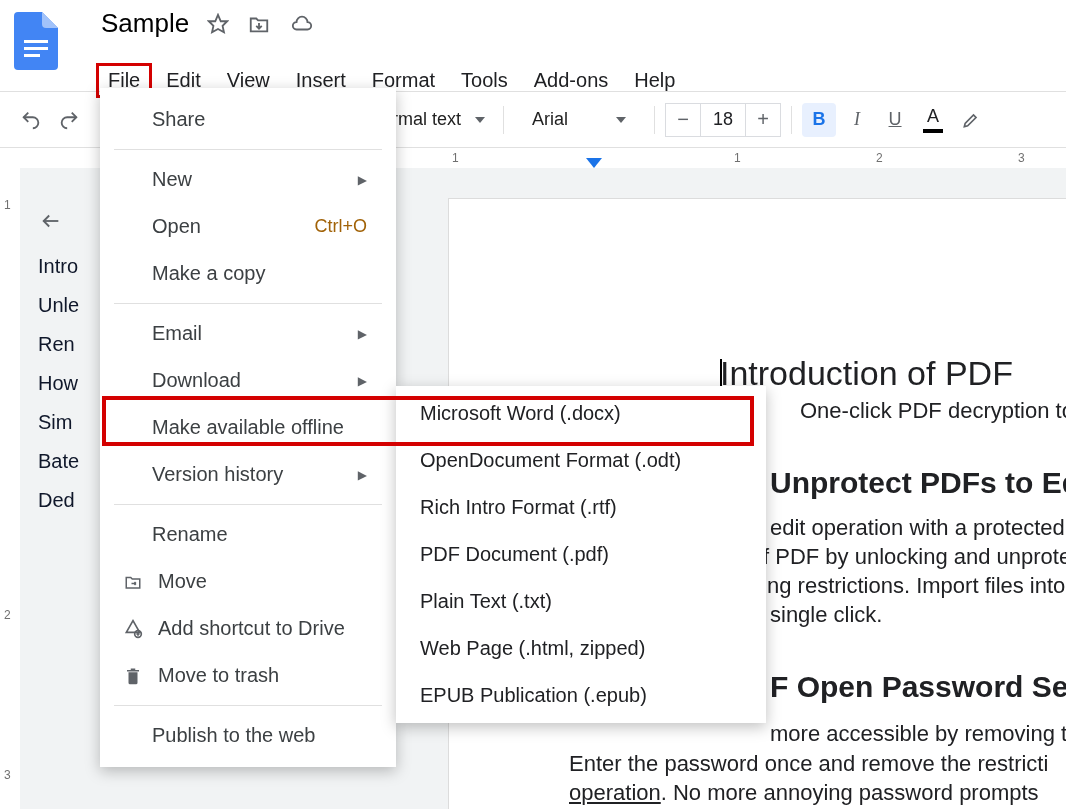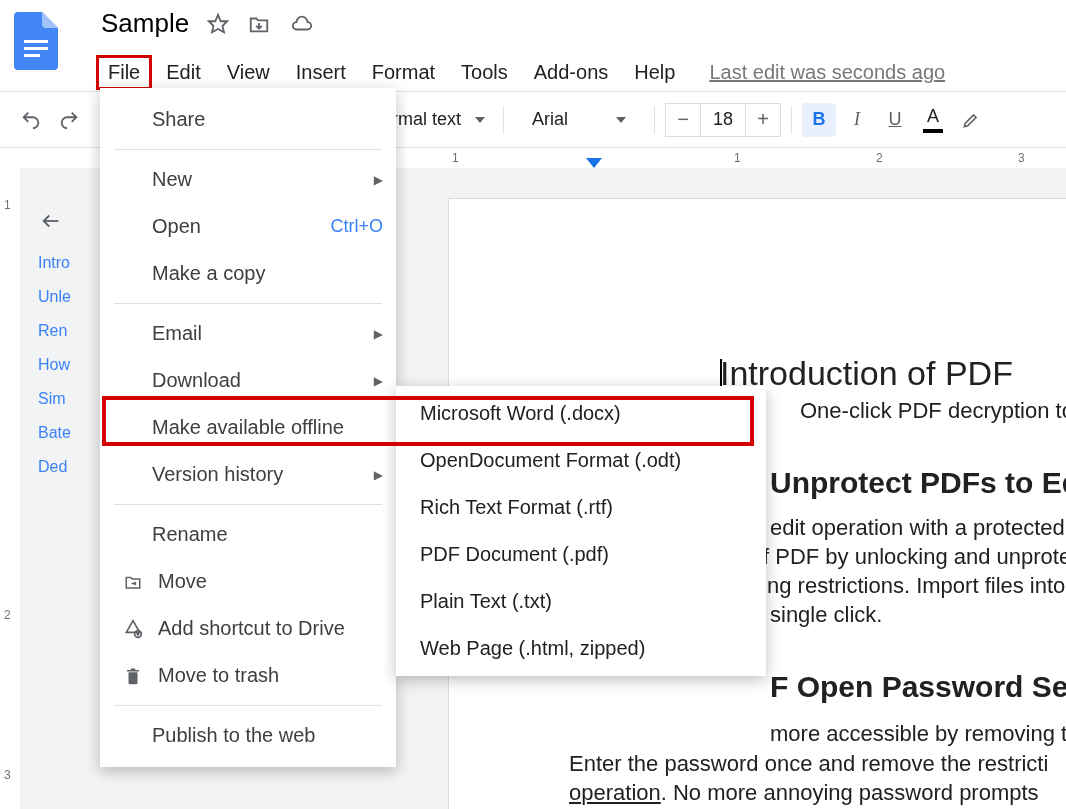--- a/index.html
+++ b/index.html
@@ -28,21 +28,21 @@
   }
   .docs-icon svg { display:block; }
   .title-area { flex: 0 0 auto; }
   .title-row { display: flex; align-items: center; gap: 18px; }
   .doc-title { font-size: 26px; color:#000; font-weight:400; padding-left:5px; }
   .title-icon { color:#5f6368; cursor:pointer; }
   .title-icon svg { display:block; }
   .menubar {
     display: flex;
     align-items: center;
-    margin-top: 16px;
+    margin-top: 24px;
     gap: 2px;
     font-size: 20px;
     color:#202124;
   }
   .menubar-item {
     padding: 4px 12px 4px 12px;
     cursor: pointer;
     border-radius: 2px;
   }
   .menubar-item.file {
@@ -106,44 +106,44 @@
     overflow:hidden;
   }
   .page {
     position:absolute; top:30px; left:428px; width:900px; height:1200px;
     background:#fff; border:1px solid #dcdcdc;
     padding: 40px 50px;
   }
   
   .outline {
     position:absolute; top:210px; left:38px; width:80px;
-    font-size:16px; color:#3b82f6;
+    font-size:20px; color:#0f172a;
   }
   .back-btn{color:#5f6368; margin-bottom:18px; cursor:pointer;}
   .outline-item{margin:16px 0 10px; white-space:nowrap; overflow:hidden;}
   .cursor-bar{display:inline-block;width:2px;height:30px;background:#000;vertical-align:-4px;margin-right:-2px;}
 
   
   .dropdown {
     position:absolute;
     top:88px; left:100px;
     width:296px;
     background:#fff;
     box-shadow: 0 4px 14px rgba(0,0,0,.25);
     padding: 8px 0;
     z-index:30;
     font-size:20px;
   }
   .dd-item{
     display:flex; align-items:center; gap:14px;
-    padding: 12px 13px 12px 22px;
+    padding: 12px 29px 12px 22px;
     cursor:pointer; color:#3c4043; position:relative;
   }
   .dd-item.noicon{padding-left:52px;}
-  .dd-item .shortcut{margin-left:auto;color:#3b82f6;font-size:18px;}
+  .dd-item .shortcut{margin-left:auto;color:#a16207;font-size:18px;}
   .dd-item .sub-caret{margin-left:auto;font-size:12px;color:#5f6368;}
   .dd-sep{height:1px;background:#e0e0e0;margin:6px 14px;}
   .dd-icon{width:22px;display:flex;justify-content:center;color:#5f6368;}
   
   
   .submenu{
     position:absolute;
     top:386px; left:396px;
     width:370px;
     background:#fff;
@@ -199,21 +199,20 @@
     </div>
     <div class="menubar">
       <span class="menubar-item file">File</span>
       <span class="menubar-item">Edit</span>
       <span class="menubar-item">View</span>
       <span class="menubar-item">Insert</span>
       <span class="menubar-item">Format</span>
       <span class="menubar-item">Tools</span>
       <span class="menubar-item">Add-ons</span>
       <span class="menubar-item">Help</span>
-      <span class="last-edit">Last edit was seconds ago</span>
     </div>
   </div>
 </div>
 
 <div class="toolbar">
   <div class="tbtn">
     <svg width="22" height="22" viewBox="0 0 24 24" fill="none" stroke="#5f6368" stroke-width="2">
         <path d="M9 14 4 9l5-5"></path>
         <path d="M4 9h10a6 6 0 1 1 0 12"></path>
       </svg>
@@ -375,19 +374,20 @@
   </div>
   <div class="dd-sep"></div>
   <div class="dd-item noicon">
       <span>Publish to the web</span>
     </div>
 </div>
 
 <div class="submenu">
   <div class="sub-item">Microsoft Word (.docx)</div>
   <div class="sub-item">OpenDocument Format (.odt)</div>
-  <div class="sub-item">Rich Text Format (.rtf)</div>
+  <div class="sub-item">Rich Intro Format (.rtf)</div>
   <div class="sub-item">PDF Document (.pdf)</div>
   <div class="sub-item">Plain Text (.txt)</div>
   <div class="sub-item">Web Page (.html, zipped)</div>
+  <div class="sub-item">EPUB Publication (.epub)</div>
 </div>
 
 <div class="highlight-box"></div>
 
 </body></html>

